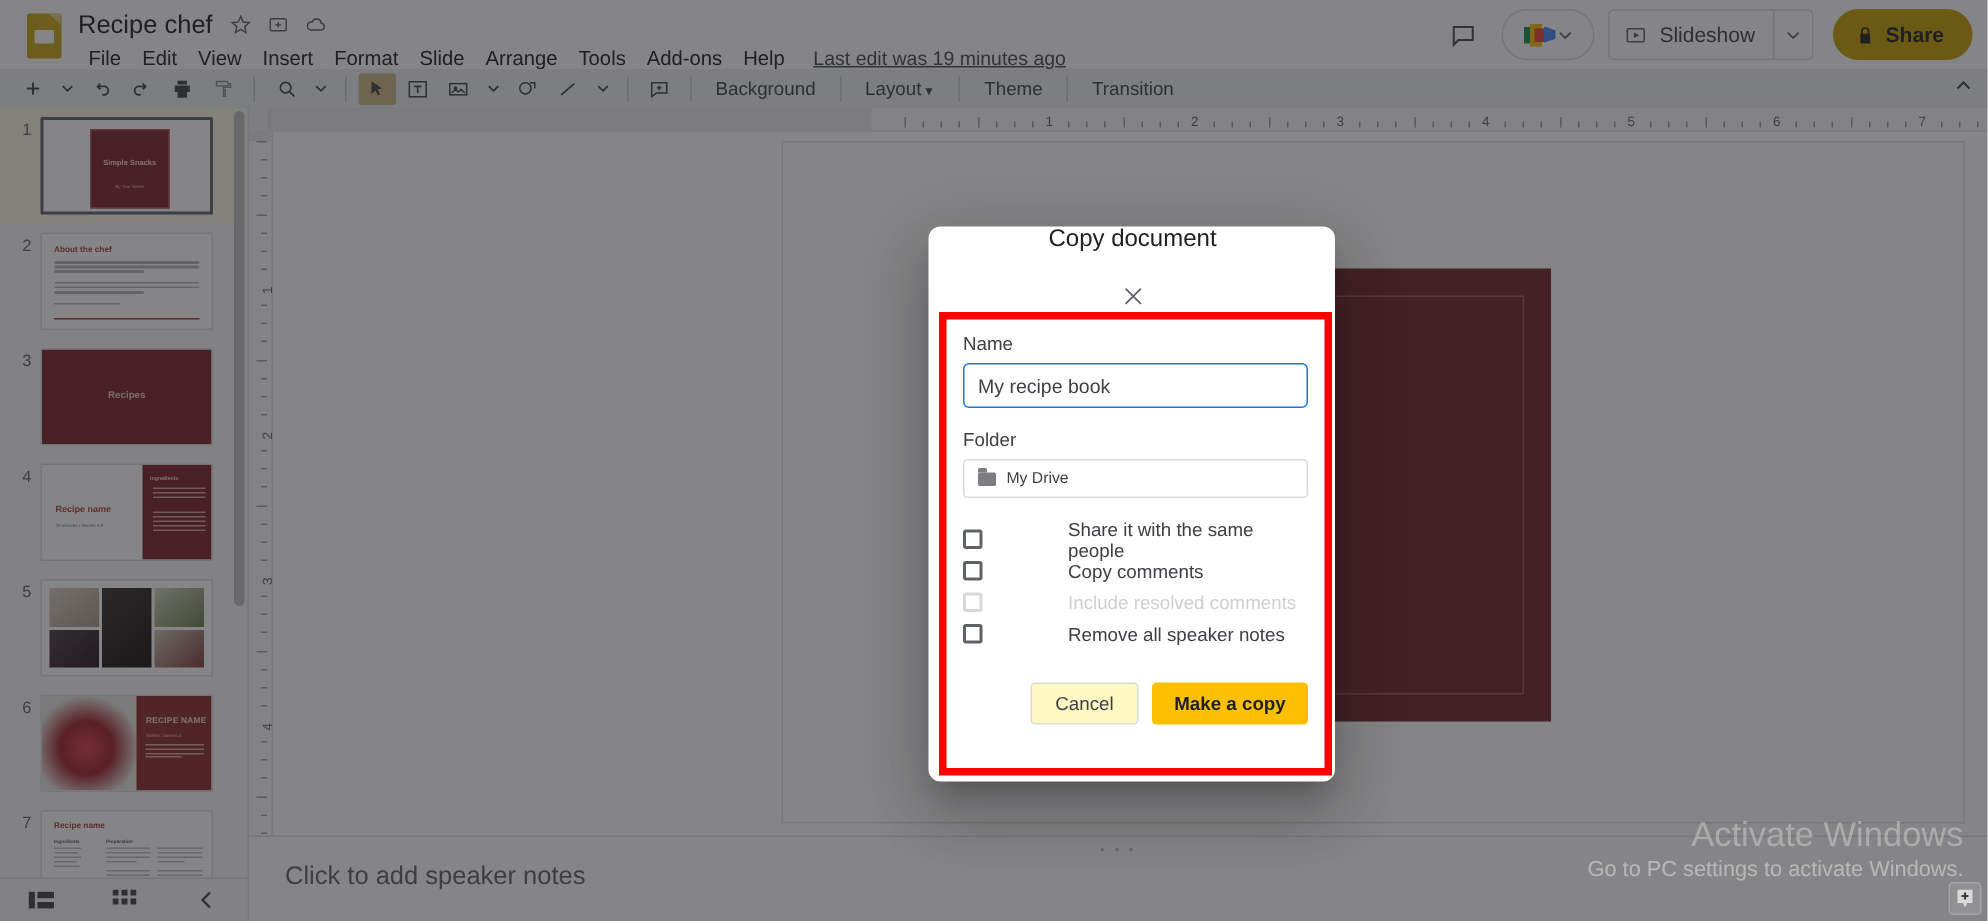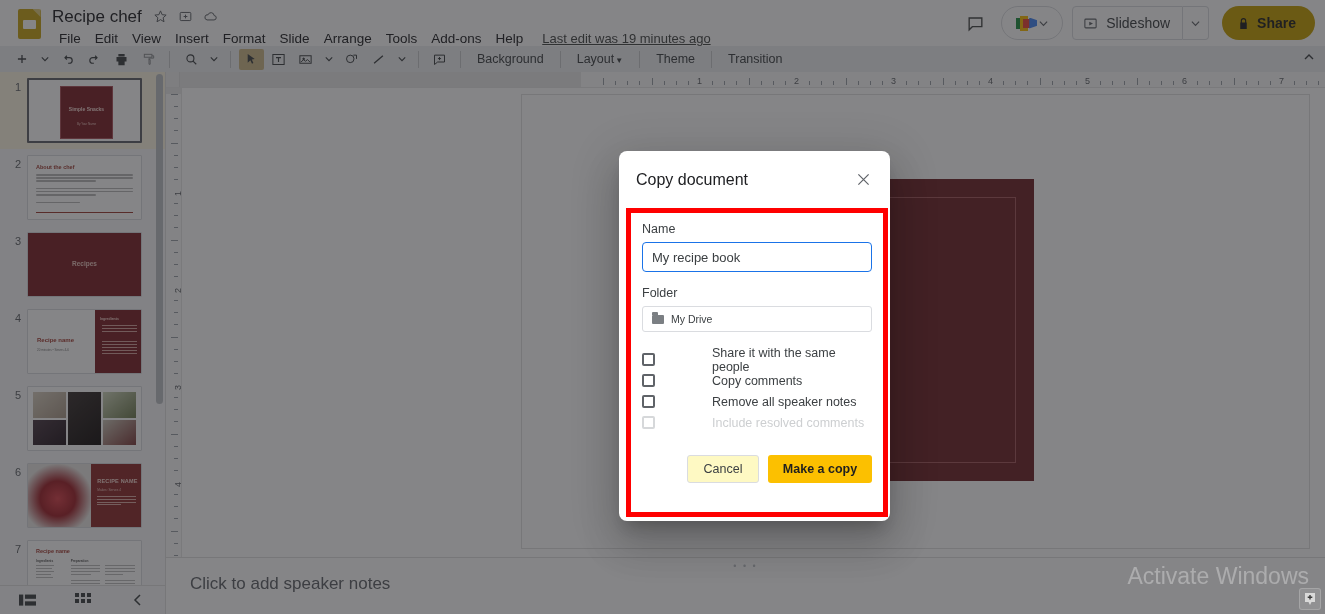--- a/index.html
+++ b/index.html
@@ -277,20 +277,21 @@
   
   .modal {
     position: absolute; left: 619px; top: 151px; width: 271px;
     background: #ffffff; border-radius: 8px;
     box-shadow: 0 24px 38px 3px rgba(0,0,0,.14), 0 9px 46px 8px rgba(0,0,0,.12), 0 11px 15px -7px rgba(0,0,0,.2);
     z-index: 100;
   }
   .modal-head {
     height: 57px; display: flex; align-items: center;
     padding: 0 16px 0 17px;
+    flex-direction: column;
   }
   .modal-title { font-size: 16px; color: #202124; flex: 1; }
   .modal-close {
     width: 22px; height: 22px; display: flex; align-items: center; justify-content: center;
     color: #5f6368; font-size: 15px; line-height: 1;
   }
   .highlight-box {
     border: 5px solid #ff0000;
     margin: 0 2px 4px 7px;
     padding: 9px 11px 29px 11px;
@@ -874,39 +875,40 @@
 
     <div class="checks">
       <div class="check-row">
         <span class="cbox"></span>
         <span class="check-label">Share it with the same people</span>
       </div>
       <div class="check-row">
         <span class="cbox"></span>
         <span class="check-label">Copy comments</span>
       </div>
+      <div class="check-row disabled">
+        <span class="cbox"></span>
+        <span class="check-label">Include resolved comments</span>
+      </div>
       <div class="check-row">
         <span class="cbox"></span>
         <span class="check-label">Remove all speaker notes</span>
       </div>
-      <div class="check-row disabled">
-        <span class="cbox"></span>
-        <span class="check-label">Include resolved comments</span>
-      </div>
     </div>
 
     <div class="modal-actions">
       <div class="btn-cancel">Cancel</div>
       <div class="btn-primary">Make a copy</div>
     </div>
   </div>
 </div>
 
 <div class="watermark">
   <div class="wm-1">Activate Windows</div>
+  <div class="wm-2">Go to PC settings to activate Windows.</div>
 </div>
 
 <div class="corner-btn">
   <svg width="12" height="13" viewBox="0 0 12 13" fill="#d9d9d9">
     <path d="M1 0h10v9H7.5l-1.5 3-1.5-3H1z"></path>
     <path d="M5.3 2h1.4v1.6H8.3v1.4H6.7v1.6H5.3V5H3.7V3.6h1.6z" fill="#3c3c3c"></path>
   </svg>
 </div>
 
 </body></html>

